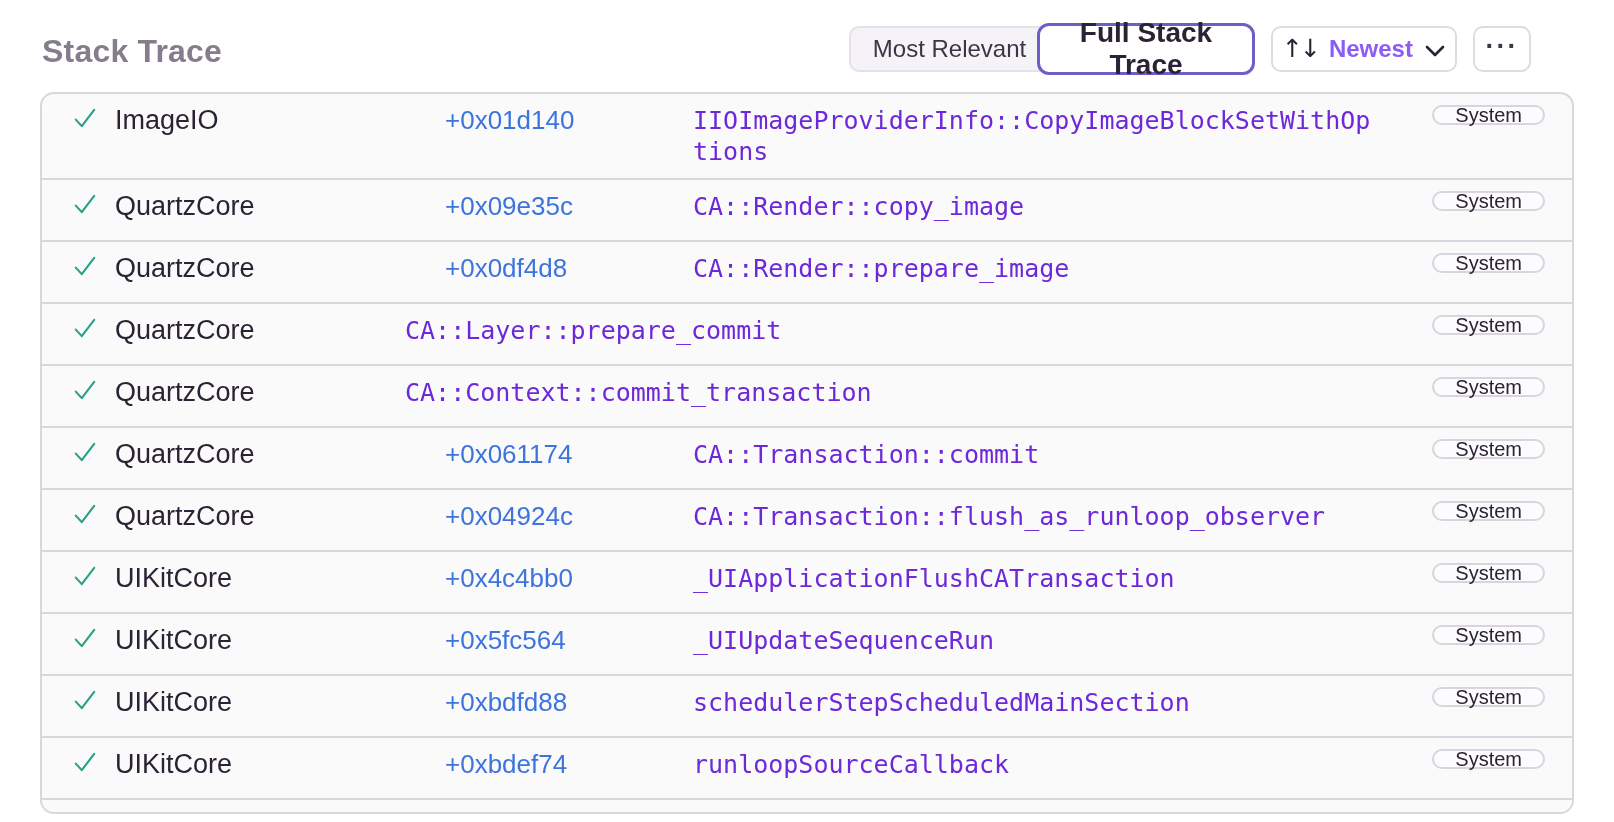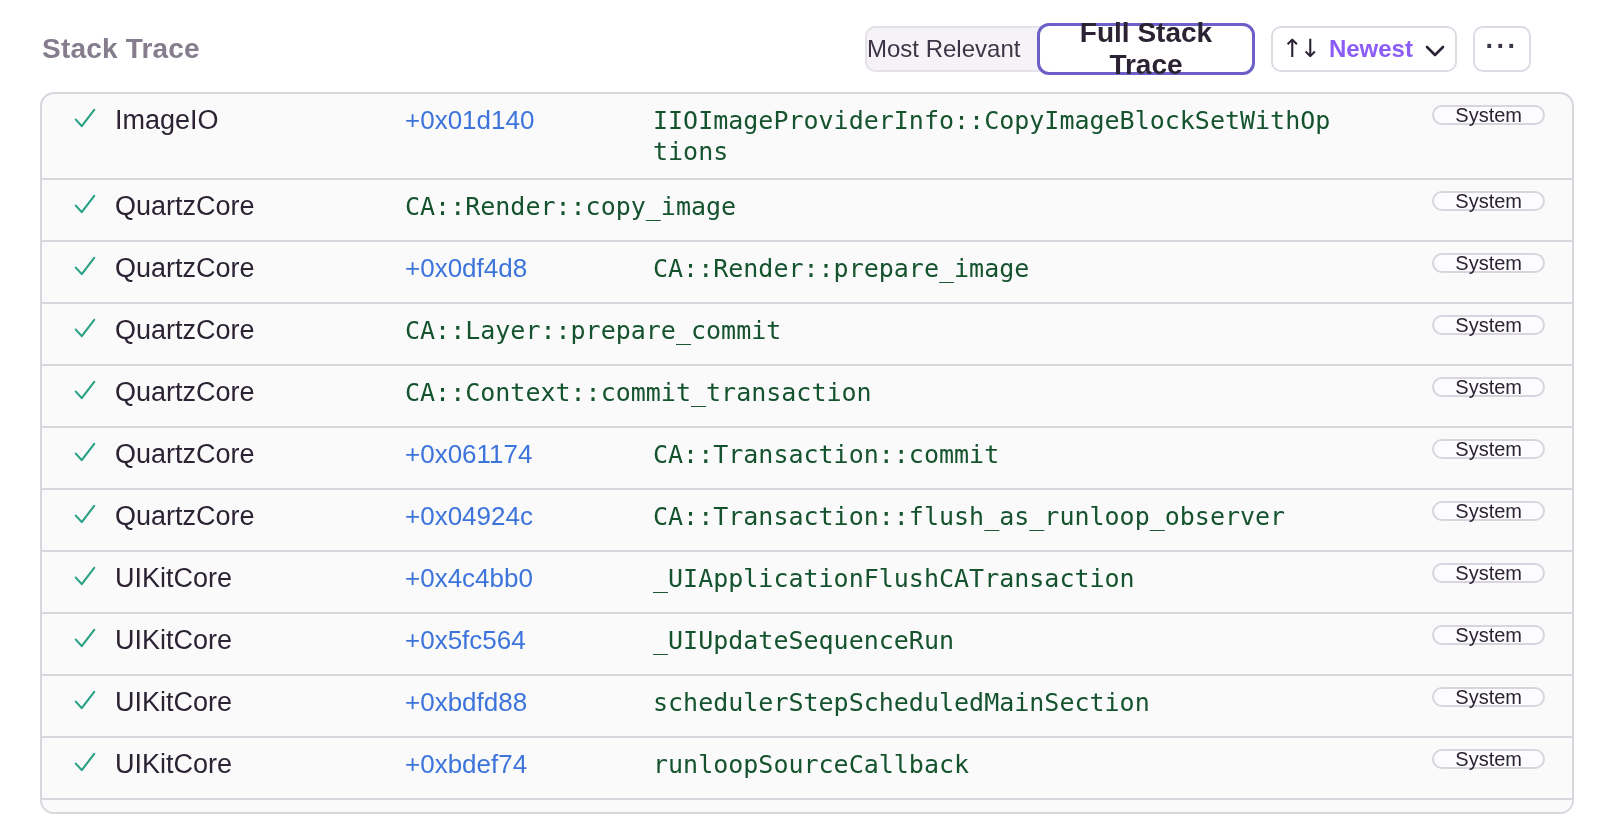--- a/index.html
+++ b/index.html
@@ -7,30 +7,30 @@
     width: 1614px; height: 822px;
     background: #ffffff;
     font-family: "Liberation Sans", "DejaVu Sans", sans-serif;
     overflow: hidden;
     position: relative;
   }
   
   .header { position: absolute; left: 0; top: 0; width: 1614px; height: 92px; }
   .page-title {
     position: absolute; left: 42px; top: 33px;
-    font-size: 28px; font-weight: bold; color: #857C8D;
+    font-size: 32px; font-weight: bold; color: #857C8D;
     letter-spacing: 0.2px;
   }
   .seg-gray {
-    position: absolute; top: 26px; right: 548px;
+    position: absolute; top: 26px; right: 564px;
     width: 201px; height: 46px;
     background: #F5F3F7;
     border: 2px solid #E4E1E8;
     border-radius: 10px;
-    display: flex; align-items: center; justify-content: flex-start;
+    display: flex; align-items: center; justify-content: center;
     font-size: 24px; color: #3E3446;
     cursor: pointer;
   }
   .seg-active {
     position: absolute; top: 23px; right: 359px;
     width: 218px; height: 52px;
     background: #ffffff;
     border: 3px solid #6C5FC7;
     border-radius: 12px;
     display: flex; align-items: center; justify-content: center;
@@ -89,25 +89,26 @@
   }
   .module {
     margin-left: 17px;
     width: 290px; flex: 0 0 290px;
     font-size: 27px; color: #2B2233;
   }
   .address {
     width: 248px; flex: 0 0 248px;
     font-size: 26px; color: #3D74DB;
     text-decoration: none;
+    margin-left: 40px;
   }
   .function {
     width: 682px; flex: 0 0 682px;
     font-family: "DejaVu Sans Mono", "Liberation Mono", monospace;
-    font-size: 25px; line-height: 31px; color: #14532d;
+    font-size: 25px; line-height: 31px; color: #6d28d9;
     word-break: break-all;
   }
   .badge {
     margin-left: auto;
     height: 20px;
     padding: 0 21px;
     background: #FCFBFD;
     border: 2px solid #D9D5DF;
     border-radius: 18px;
     display: flex; align-items: center;
@@ -158,20 +159,21 @@
     <span class="badge">System</span>
   </div>
 
   <div class="row">
     <span class="check">
       <svg width="26" height="26" viewBox="0 0 24 24">
         <path d="M3.5 13.5 L9 19.5 L20.5 4.5" fill="none" stroke="#2BA185" stroke-width="2" stroke-linecap="round" stroke-linejoin="round"></path>
       </svg>
     </span>
     <span class="module">QuartzCore</span>
+    <a class="address" href="#">+0x09e35c</a>
     <span class="function">CA::Render::copy_image</span>
     <span class="badge">System</span>
   </div>
 
   <div class="row">
     <span class="check">
       <svg width="26" height="26" viewBox="0 0 24 24">
         <path d="M3.5 13.5 L9 19.5 L20.5 4.5" fill="none" stroke="#2BA185" stroke-width="2" stroke-linecap="round" stroke-linejoin="round"></path>
       </svg>
     </span>

